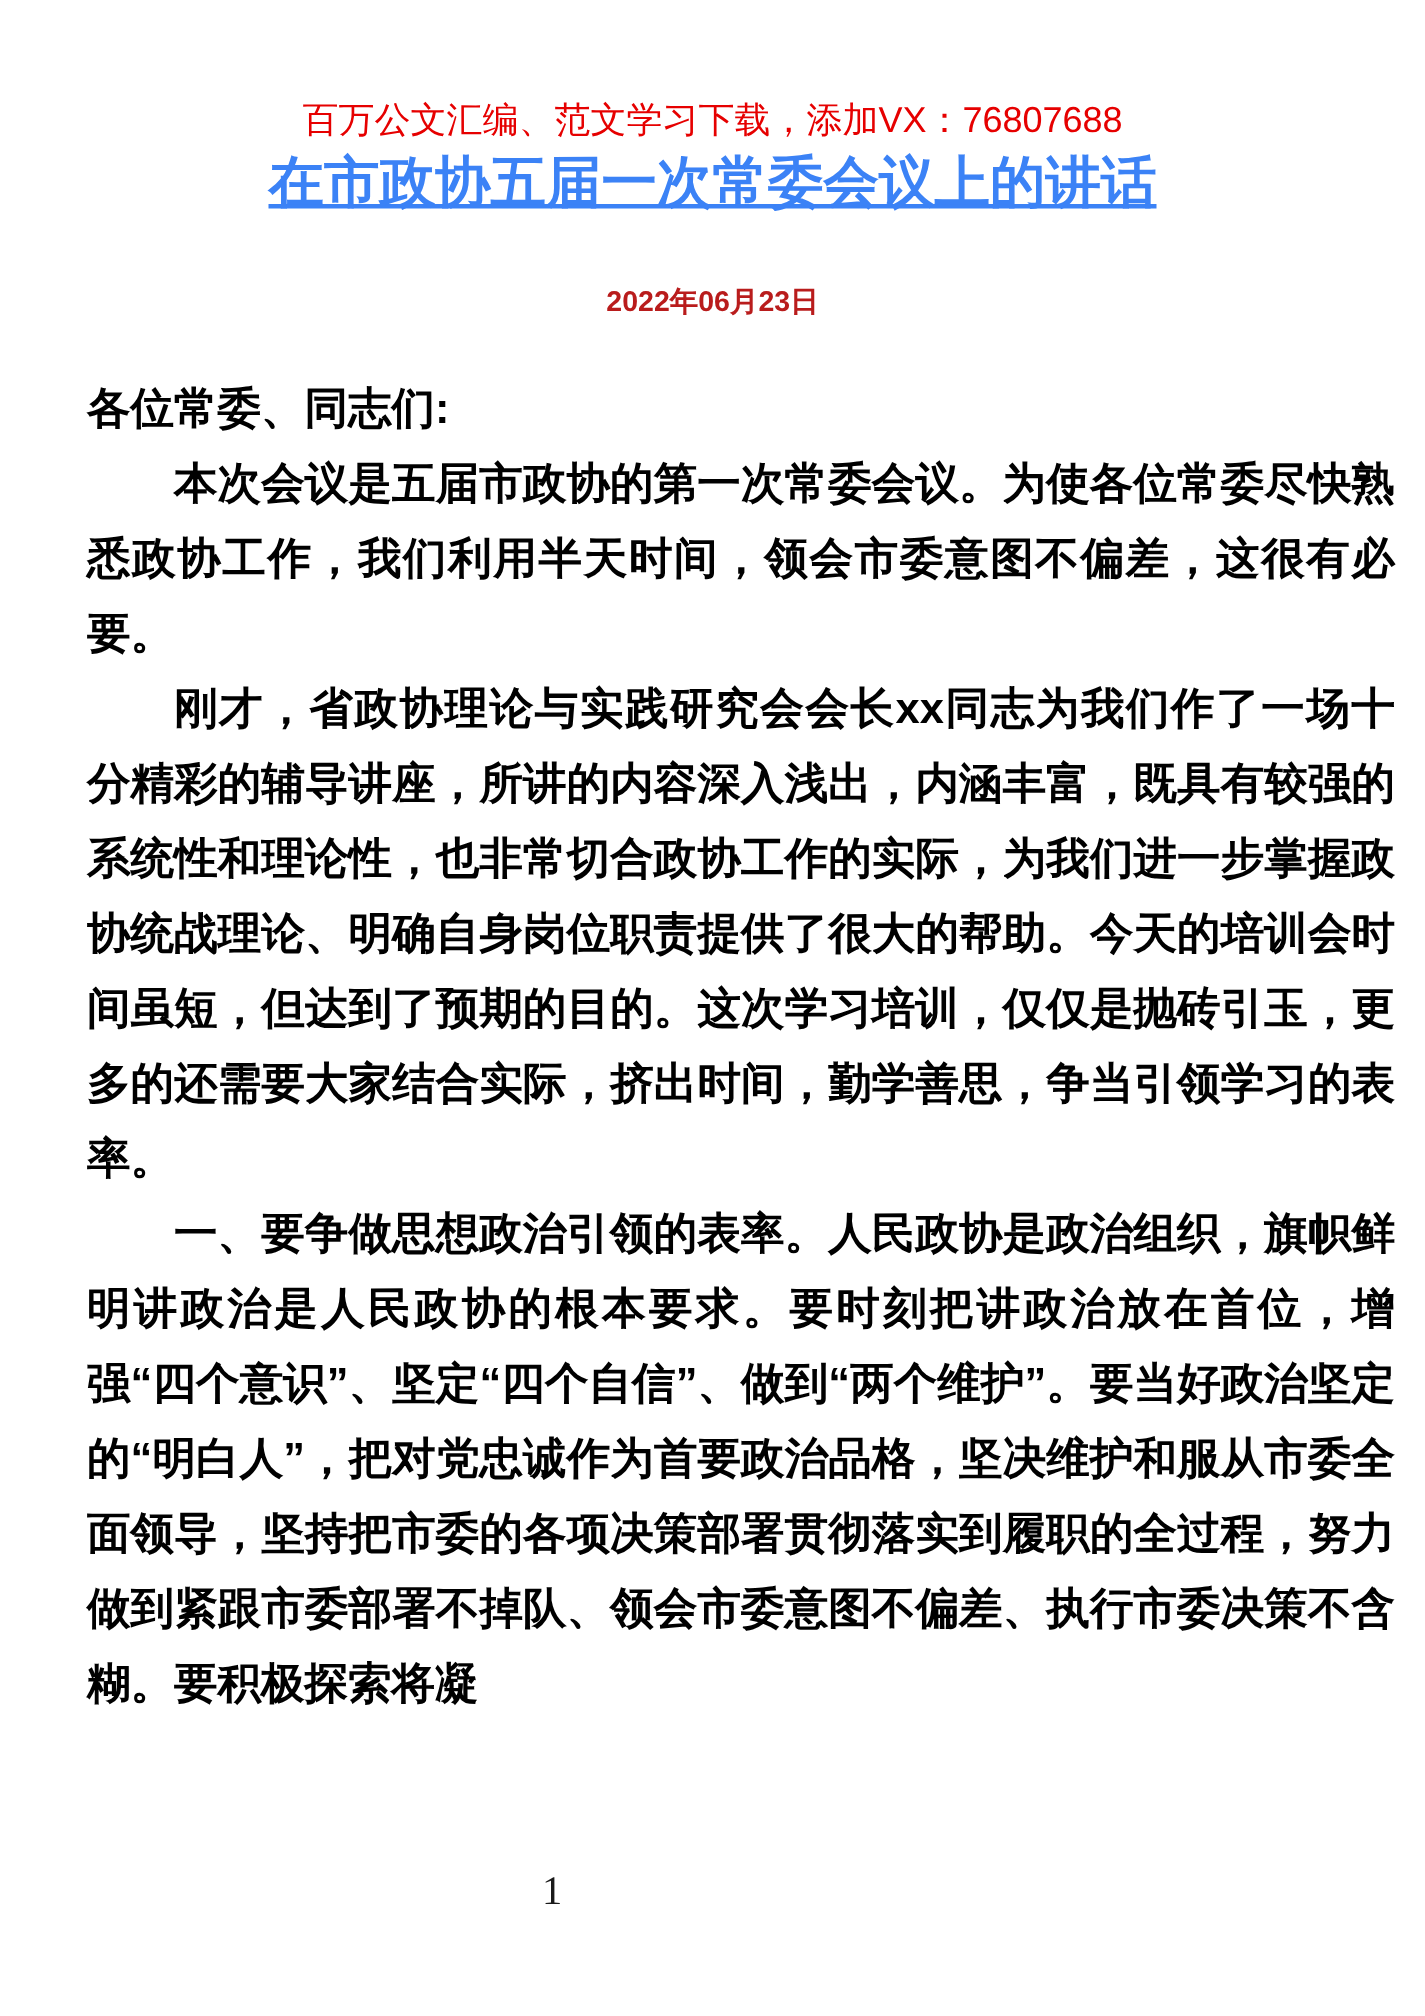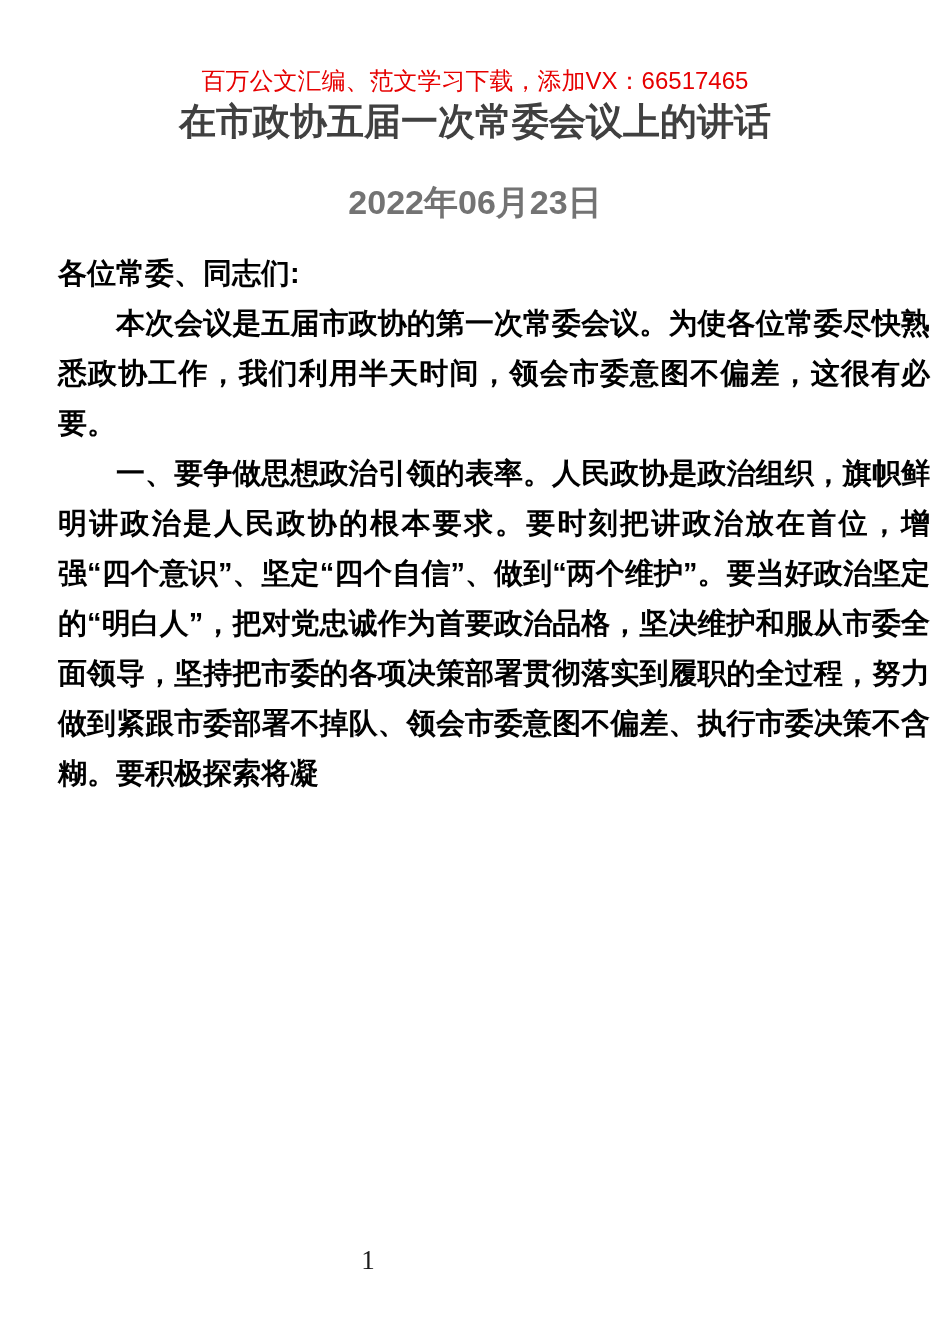--- a/index.html
+++ b/index.html
@@ -23,29 +23,30 @@
     text-align: center;
     color: #e60000;
     font-weight: normal;
   }
   .doc-title {
     margin-top: 2px;
     font-size: 37px;
     line-height: 48px;
     font-weight: bold;
     text-align: center;
-    color: #404040;
+    color: #3b82f6;
+    text-decoration: underline;
   }
   .doc-date {
     margin-top: 36px;
-    font-size: 34px;
+    font-size: 19px;
     line-height: 40px;
     font-weight: bold;
     text-align: center;
-    color: #737373;
+    color: #b91c1c;
   }
   .doc-body {
     margin: 26px 20px 0 58px;
     width: 872px;
     font-size: 29px;
     line-height: 50px;
     text-align: justify;
     color: #000000;
   }
   .doc-body p {
@@ -66,27 +67,28 @@
     font-size: 27px;
     line-height: 32px;
     color: #1a1a1a;
   }
 </style>
 </head>
 <body>
 
 <div class="page">
 
-  <div class="header-notice">百万公文汇编、范文学习下载，添加VX：66517465</div>
+  <div class="header-notice">百万公文汇编、范文学习下载，添加VX：76807688</div>
 
   <h1 class="doc-title" style="margin-bottom:0;">在市政协五届一次常委会议上的讲话</h1>
 
   <div class="doc-date">2022年06月23日</div>
 
   <div class="doc-body">
     <p>各位常委、同志们:</p>
     <p class="indent">本次会议是五届市政协的第一次常委会议。为使各位常委尽快熟悉政协工作，我们利用半天时间，领会市委意图不偏差，这很有必要。</p>
+    <p class="indent">刚才，省政协理论与实践研究会会长xx同志为我们作了一场十分精彩的辅导讲座，所讲的内容深入浅出，内涵丰富，既具有较强的系统性和理论性，也非常切合政协工作的实际，为我们进一步掌握政协统战理论、明确自身岗位职责提供了很大的帮助。今天的培训会时间虽短，但达到了预期的目的。这次学习培训，仅仅是抛砖引玉，更多的还需要大家结合实际，挤出时间，勤学善思，争当引领学习的表率。</p>
     <p class="indent">一、要争做思想政治引领的表率。人民政协是政治组织，旗帜鲜明讲政治是人民政协的根本要求。要时刻把讲政治放在首位，增强“四个意识”、坚定“四个自信”、做到“两个维护”。要当好政治坚定的“明白人”，把对党忠诚作为首要政治品格，坚决维护和服从市委全面领导，坚持把市委的各项决策部署贯彻落实到履职的全过程，努力做到紧跟市委部署不掉队、领会市委意图不偏差、执行市委决策不含糊。要积极探索将凝</p>
   </div>
 
   <div class="page-footer">1</div>
 
 </div>
 
 </body></html>

